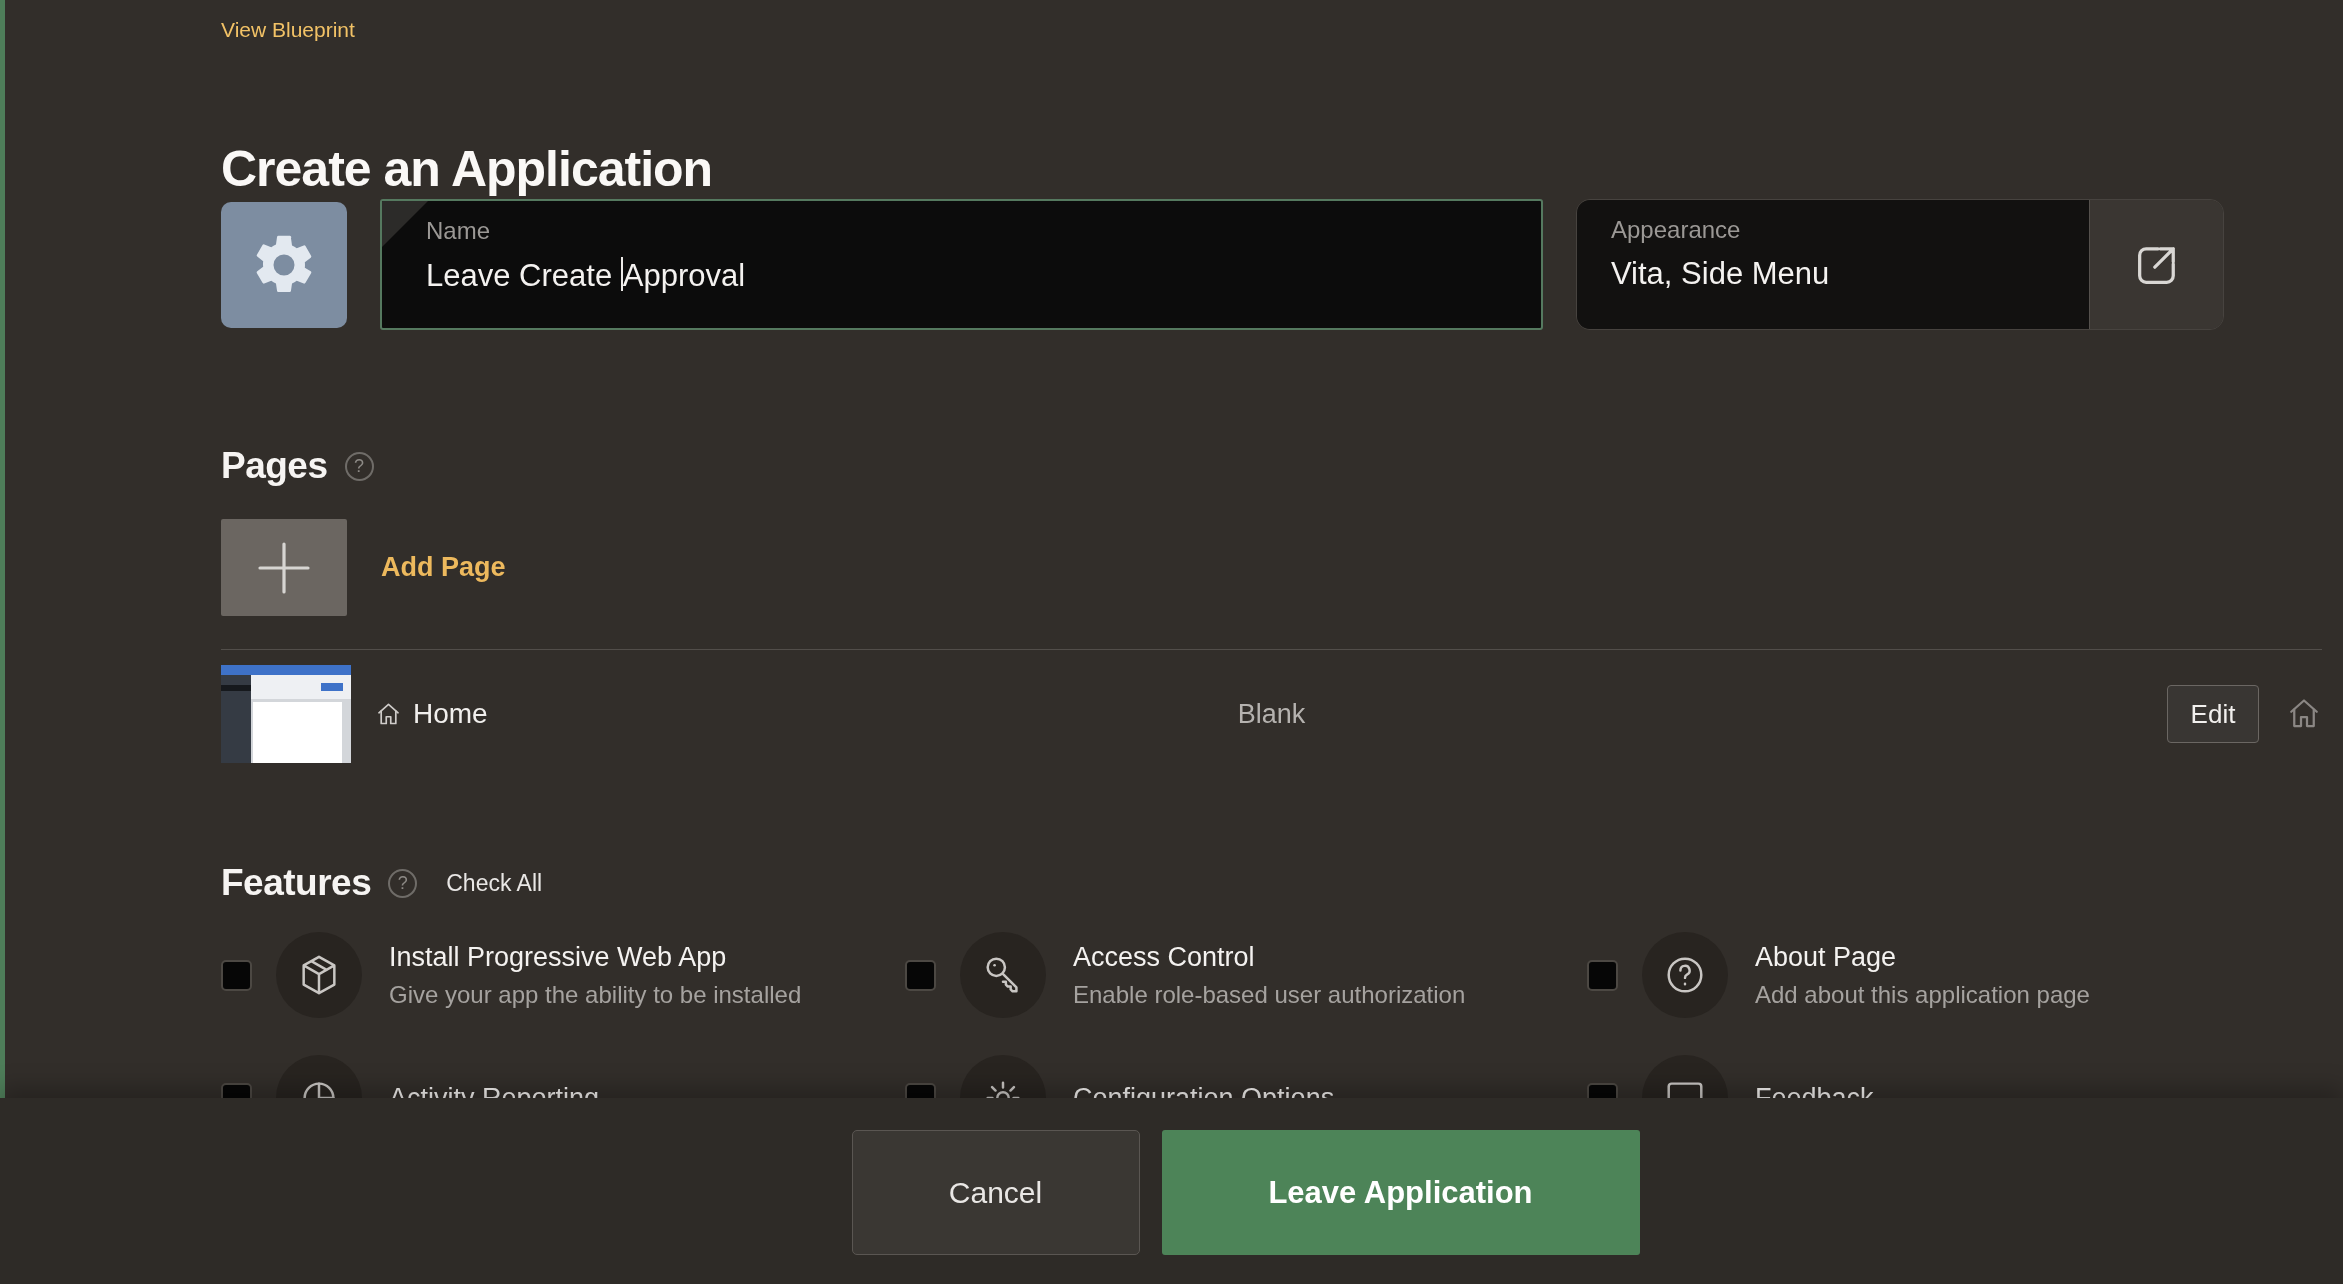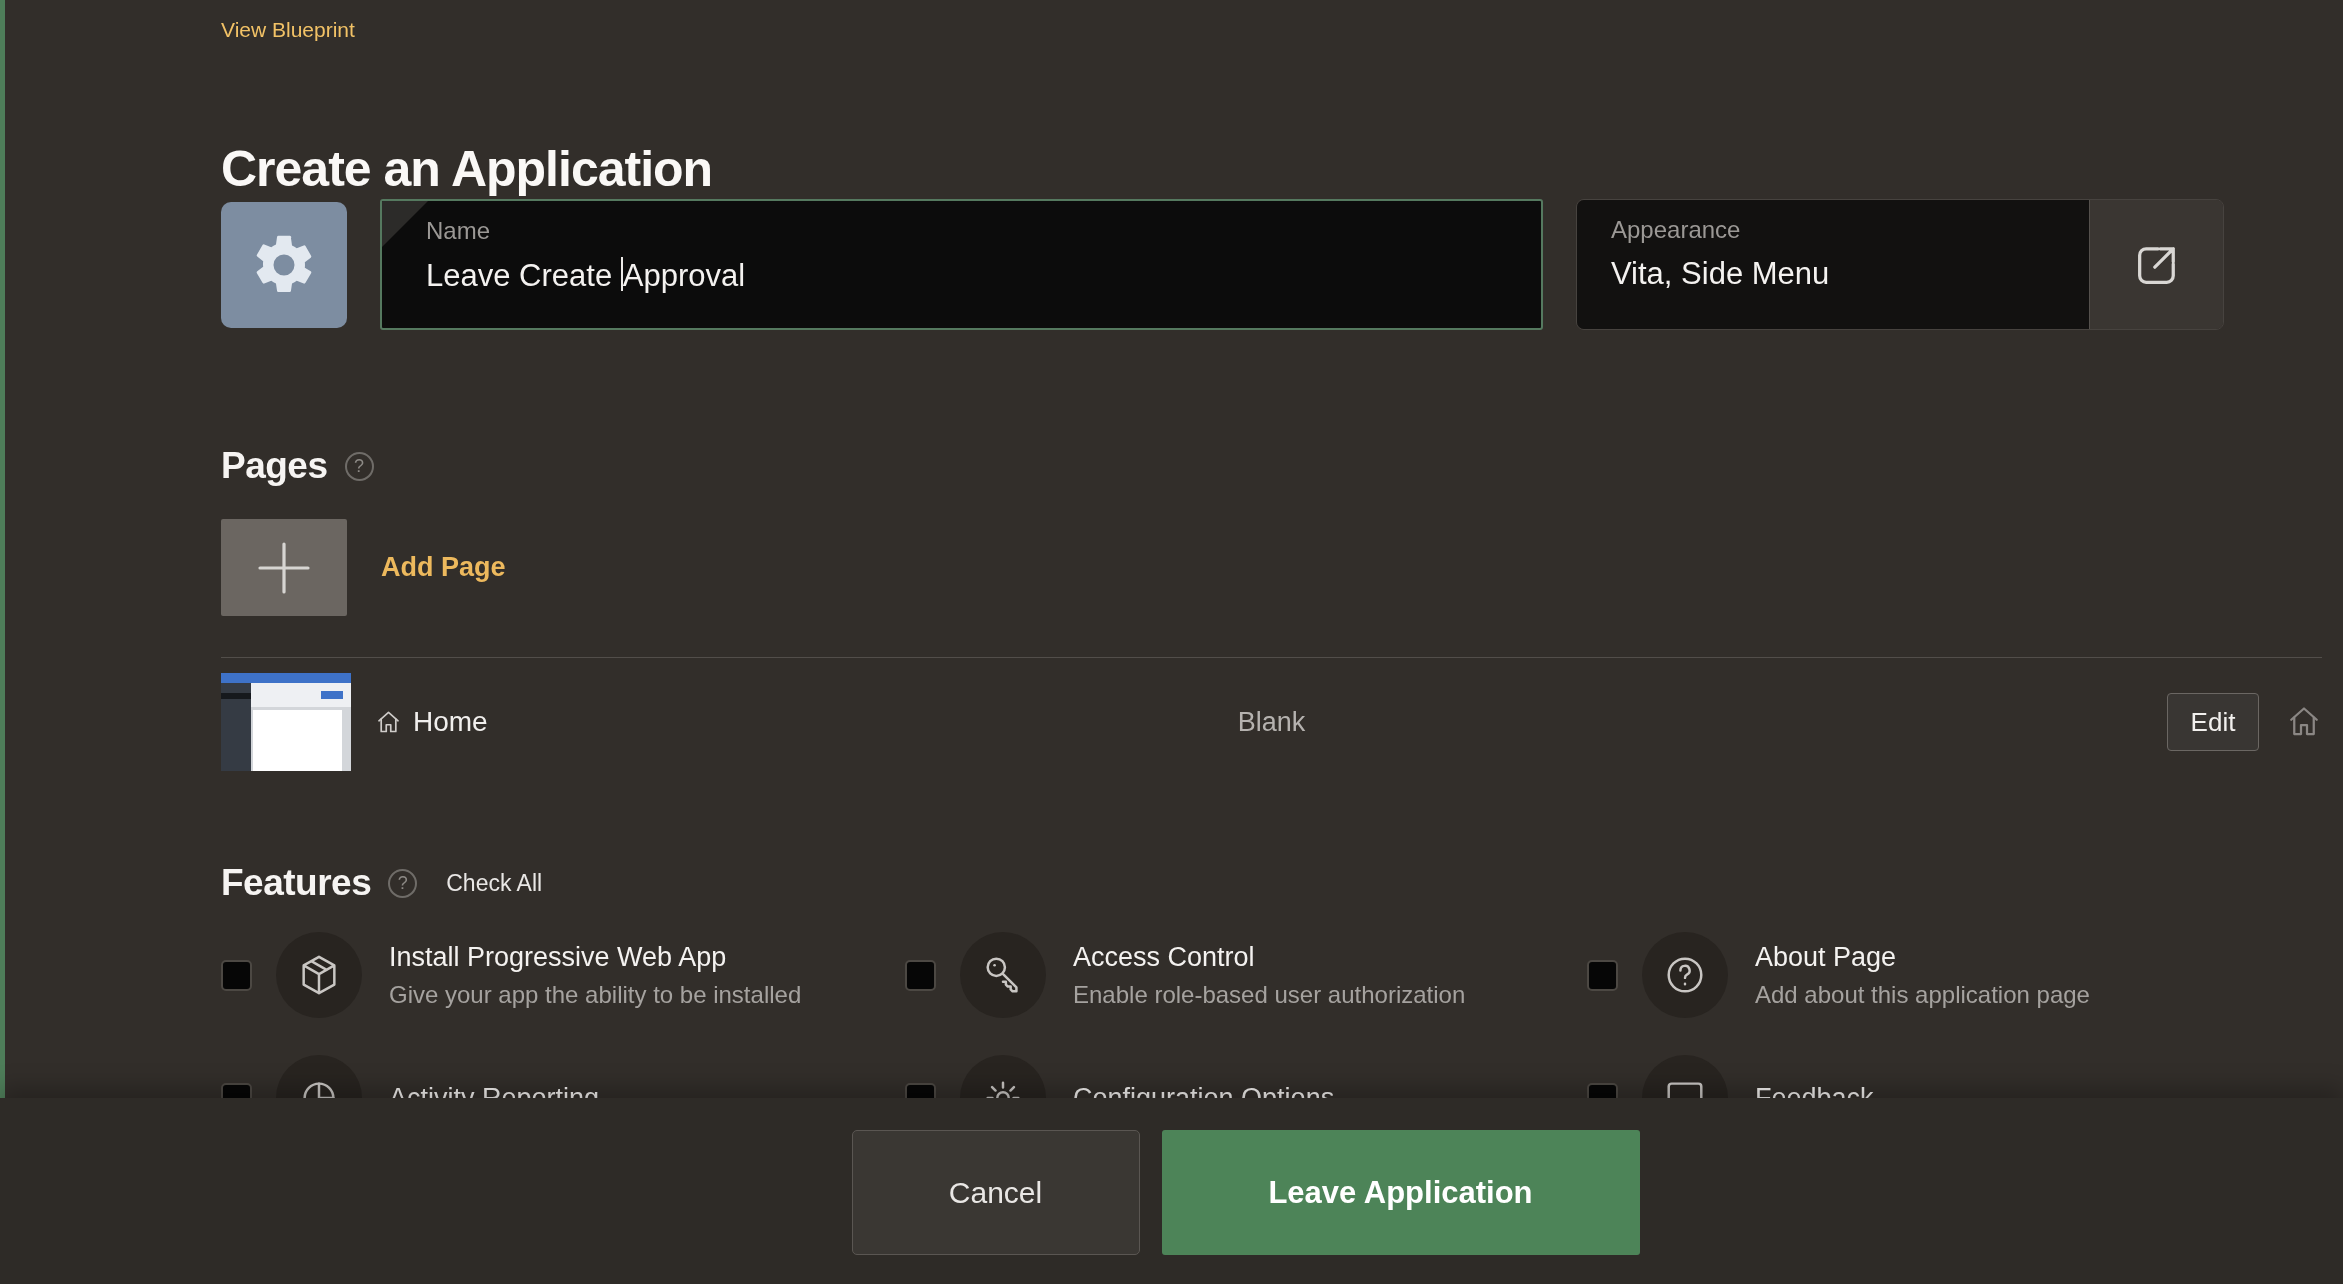--- a/index.html
+++ b/index.html
@@ -22,21 +22,21 @@
                display:flex; align-items:center; justify-content:center; }
   .name-field { position:relative; width:1163px; flex:0 0 auto; height:131px; background:#0c0c0c;
                 border:2px solid #55795f; border-radius:3px; padding:16px 0 0 44px; overflow:hidden; }
   .name-field::before { content:""; position:absolute; left:0; top:0; width:0; height:0;
                         border-top:46px solid #2c2b29; border-right:46px solid transparent; }
   .field-label { position:relative; color:#9b9895; font-size:24px; }
   .field-value { position:relative; margin-top:12px; color:#f4f2f0; font-size:31px; }
   .caret { display:inline-block; width:2px; height:34px; background:#eceae8; vertical-align:-5px; }
 
   .appearance-group { margin-left:auto; width:648px; height:131px; display:flex;
-                      border:1px solid #47433f; border-radius:8px; overflow:hidden; }
+                      border:1px solid #47433f; border-radius:14px; overflow:hidden; }
   .appearance-field { flex:1 1 auto; background:#121110; padding:16px 0 0 34px; }
   .appearance-open-btn { flex:0 0 134px; background:#3a3632; border-left:1px solid #55514d;
                          display:flex; align-items:center; justify-content:center; cursor:pointer; }
 
   
   .section-head { position:absolute; display:flex; align-items:center; gap:17px; }
   .section-title { font-size:37px; font-weight:700; letter-spacing:-0.5px; color:#f6f4f2; }
   .help-icon { width:29px; height:29px; border:2px solid #6f6c68; border-radius:50%;
                color:#8d8a86; font-size:18px; display:flex; align-items:center; justify-content:center; }
   .pages-head { left:221px; top:445px; }
@@ -44,21 +44,21 @@
   .check-all { margin-left:12px; color:#e9e7e5; font-size:23px; cursor:pointer; }
 
   
   .addpage-row { position:absolute; left:221px; top:519px; display:flex; align-items:center; gap:34px; cursor:pointer; }
   .addpage-tile { width:126px; height:97px; background:#6b6661; border-radius:2px;
                   display:flex; align-items:center; justify-content:center; }
   .addpage-label { color:#edb95d; font-size:27px; font-weight:700; }
 
   
   .home-row { position:absolute; left:221px; right:21px; top:649px; height:129px;
-              border-top:1px solid #524e4a; display:flex; align-items:center;margin-top:8px; }
+              border-top:1px solid #524e4a; display:flex; align-items:center; }
   .home-left { display:flex; align-items:center; gap:24px; }
   .thumb { position:relative; width:130px; height:98px; background:#d3d6da; flex:0 0 auto; }
   .thumb-top  { position:absolute; top:0; left:0; right:0; height:10px; background:#3e72c8; }
   .thumb-side { position:absolute; top:10px; left:0; width:30px; bottom:0; background:#353b44; }
   .thumb-band { position:absolute; top:20px; left:0; width:30px; height:6px; background:#16191d; }
   .thumb-head { position:absolute; top:10px; left:30px; right:0; height:24px; background:#eef0f3; }
   .thumb-dash { position:absolute; top:8px; right:8px; width:22px; height:8px; background:#3e72c8; }
   .thumb-page { position:absolute; left:32px; top:37px; width:89px; height:61px; background:#ffffff; }
   .home-name { display:flex; align-items:center; gap:11px; color:#f1efed; font-size:28px; }
   .home-mid { position:absolute; left:50%; transform:translateX(-50%); color:#b5b2af; font-size:27px; }

